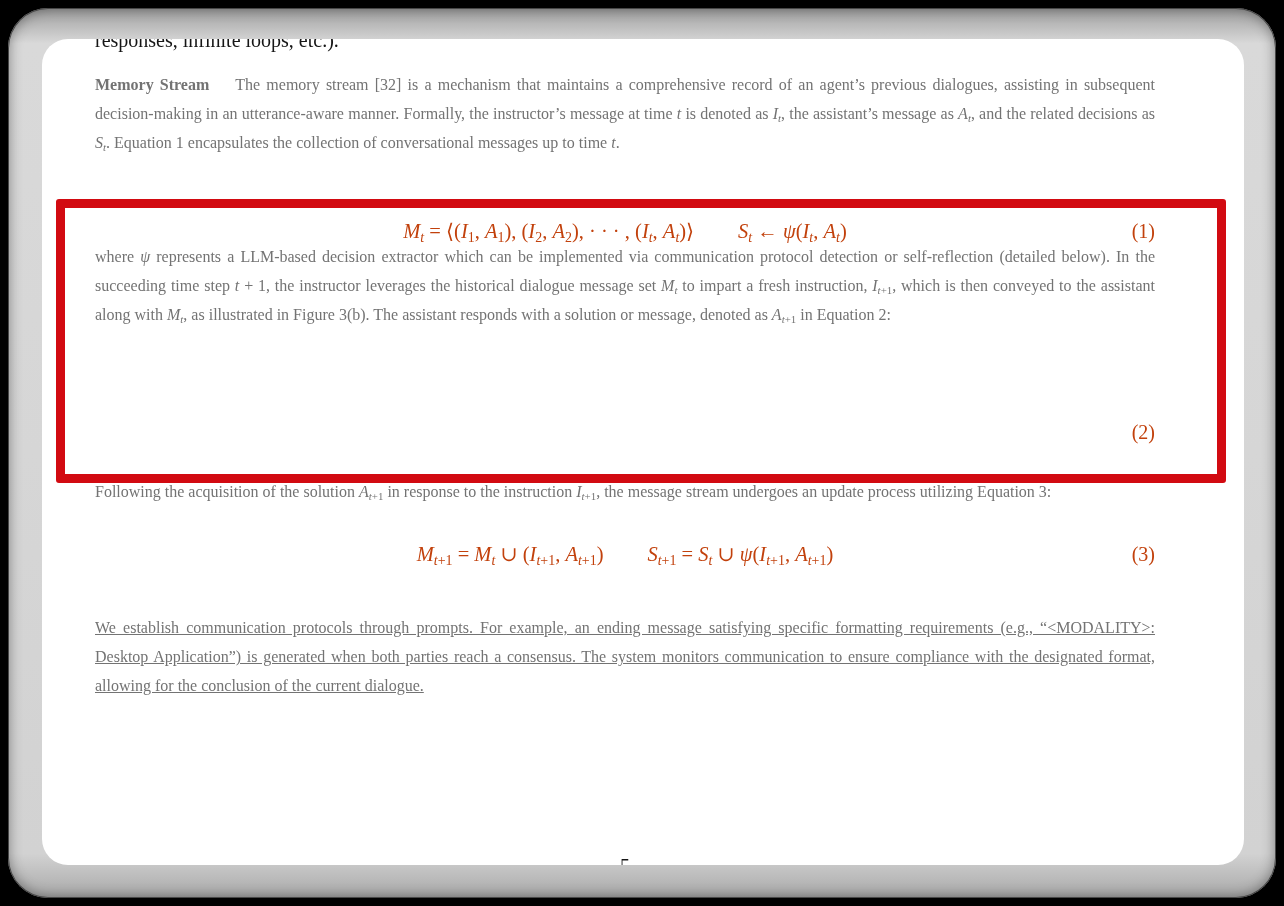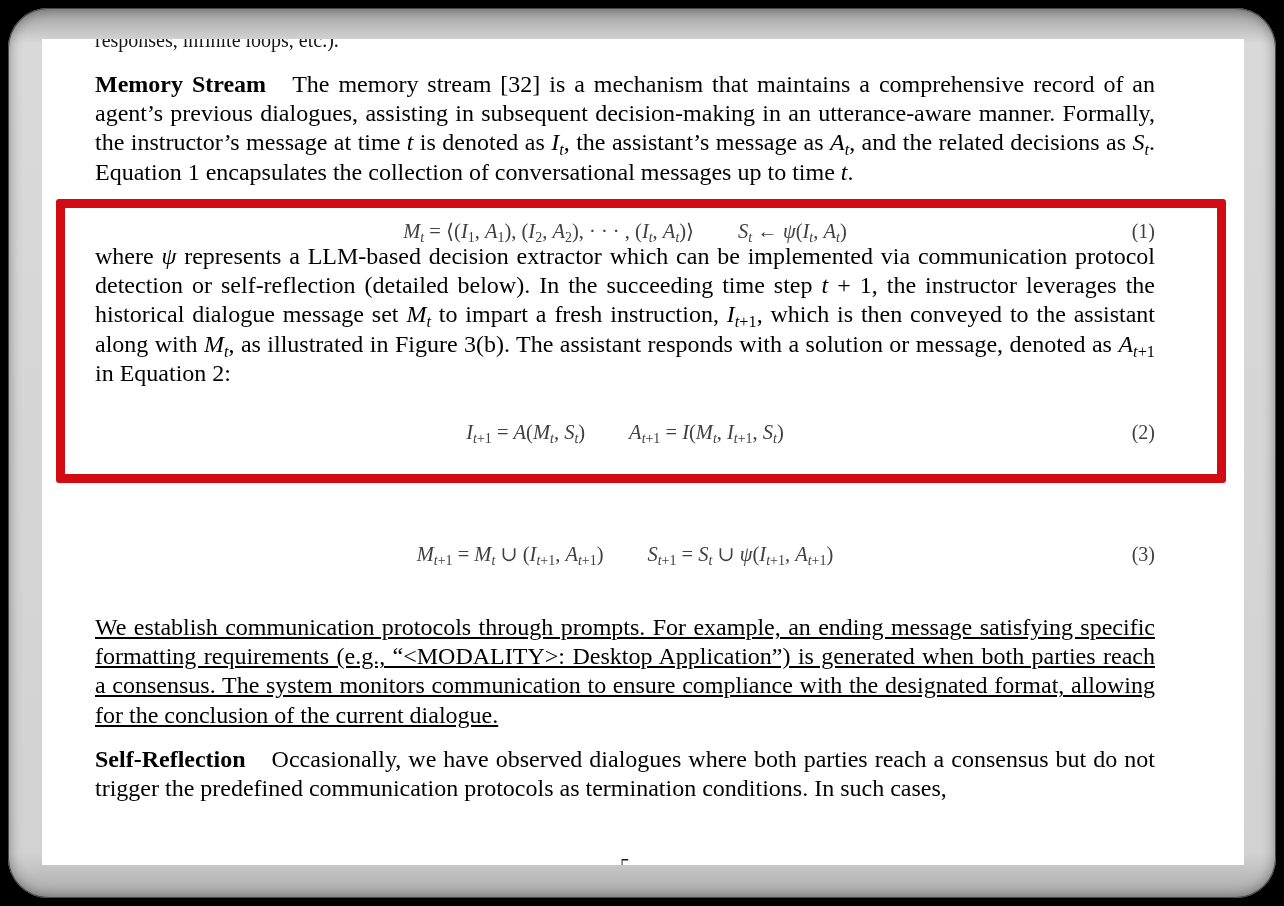--- a/index.html
+++ b/index.html
@@ -9,33 +9,33 @@
     font-family:"Liberation Serif","DejaVu Serif",serif;
   }
   .frame{
     position:absolute;left:8px;top:8px;width:1268px;height:890px;
     border-radius:40px;
     background:linear-gradient(180deg,#9e9e9e 0%,#d9d9d9 4%,#d6d6d6 50%,#d2d2d2 95%,#a8a8a8 100%);
     box-shadow:inset 0 0 14px rgba(0,0,0,.45), inset 0 0 0 1px #5a5a5a;
   }
   .page{
     position:absolute;left:34px;top:31px;width:1202px;height:826px;
-    background:#ffffff;overflow:hidden;
+    background:#ffffff;overflow:hidden;border-radius:26px;
   }
   .para{
     position:absolute;left:53px;width:1060px;
-    font-size:24px;line-height:29.2px;color:#000000;
+    font-size:16px;line-height:29.2px;color:#737373;
     text-align:justify;
   }
   .para b{font-weight:bold;}
   .hgap{display:inline-block;width:26px;}
   .clipline{position:absolute;left:53px;top:-13px;font-size:20px;line-height:28px;color:#161616;}
   .eq{
     position:absolute;left:53px;width:1060px;height:32px;
-    font-size:20.5px;line-height:30px;color:#404040;
+    font-size:20.5px;line-height:30px;color:#c2410c;
     display:flex;justify-content:center;align-items:baseline;
   }
   .eq .eqnum{position:absolute;right:0;top:0;font-size:20px;}
   .eqgap{display:inline-block;width:44px;}
   sub{font-size:68%;line-height:0;vertical-align:-0.28em;}
   i{font-style:italic;}
   .mathsym{font-family:"Liberation Serif","DejaVu Serif","DejaVu Sans",serif;}
   .redbox{
     position:absolute;left:14px;top:160px;width:1152px;height:266px;
     border:9px solid #d20a11;border-radius:3px;
@@ -61,36 +61,35 @@
     <div class="eq mathsym" style="top:177px;">
       <span><i>M</i><sub><i>t</i></sub> = ⟨(<i>I</i><sub>1</sub>, <i>A</i><sub>1</sub>), (<i>I</i><sub>2</sub>, <i>A</i><sub>2</sub>), · · · , (<i>I</i><sub><i>t</i></sub>, <i>A</i><sub><i>t</i></sub>)⟩<span class="eqgap"></span><i>S</i><sub><i>t</i></sub> ← <i>ψ</i>(<i>I</i><sub><i>t</i></sub>, <i>A</i><sub><i>t</i></sub>)</span>
       <span class="eqnum">(1)</span>
     </div>
 
     <div class="para mathsym" style="top:203px;">
       <span>where <i>ψ</i> represents a LLM-based decision extractor which can be implemented via communication protocol detection or self-reflection (detailed below). In the succeeding time step <i>t</i> + 1, the instructor leverages the historical dialogue message set <i>M</i><sub><i>t</i></sub> to impart a fresh instruction, <i>I</i><sub><i>t</i>+1</sub>, which is then conveyed to the assistant along with <i>M</i><sub><i>t</i></sub>, as illustrated in Figure 3(b). The assistant responds with a solution or message, denoted as <i>A</i><sub><i>t</i>+1</sub> in Equation 2:</span>
     </div>
 
     <div class="eq mathsym" style="top:378px;">
-      <span><i>I</i><sub><i>t</i>+1</sub> = <i>A</i>(<i>M</i><sub><i>t</i></sub>, <i>S</i><sub><i>t</i></sub>)<span class="eqgap"></span><i>A</i><sub><i>t</i>+1</sub> = <i>I</i>(<i>M</i><sub><i>t</i></sub>, <i>I</i><sub><i>t</i>+1</sub>, <i>S</i><sub><i>t</i></sub>)</span>
       <span class="eqnum">(2)</span>
     </div>
 
+    <div class="para mathsym" style="top:438px;">
+      <span>Following the acquisition of the solution <i>A</i><sub><i>t</i>+1</sub> in response to the instruction <i>I</i><sub><i>t</i>+1</sub>, the message stream undergoes an update process utilizing Equation 3:</span>
+    </div>
 
     <div class="eq mathsym" style="top:500px;">
       <span><i>M</i><sub><i>t</i>+1</sub> = <i>M</i><sub><i>t</i></sub> ∪ (<i>I</i><sub><i>t</i>+1</sub>, <i>A</i><sub><i>t</i>+1</sub>)<span class="eqgap"></span><i>S</i><sub><i>t</i>+1</sub> = <i>S</i><sub><i>t</i></sub> ∪ <i>ψ</i>(<i>I</i><sub><i>t</i>+1</sub>, <i>A</i><sub><i>t</i>+1</sub>)</span>
       <span class="eqnum">(3)</span>
     </div>
 
     <div class="para mathsym" style="top:574px;text-decoration:underline;">
       <span>We establish communication protocols through prompts. For example, an ending message satisfying specific formatting requirements (e.g., “&lt;MODALITY&gt;: Desktop Application”) is generated when both parties reach a consensus. The system monitors communication to ensure compliance with the designated format, allowing for the conclusion of the current dialogue.</span>
     </div>
 
-    <div class="para mathsym" style="top:706px;">
-      <b>Self-Reflection</b><span class="hgap"></span><span>Occasionally, we have observed dialogues where both parties reach a consensus but do not trigger the predefined communication protocols as termination conditions. In such cases,</span>
-    </div>
 
     <div class="redbox" style="border-color: rgb(210, 10, 17);"></div>
 
     <div class="pagenum">5</div>
 
   </div>
 </div>
 
 </body></html>

